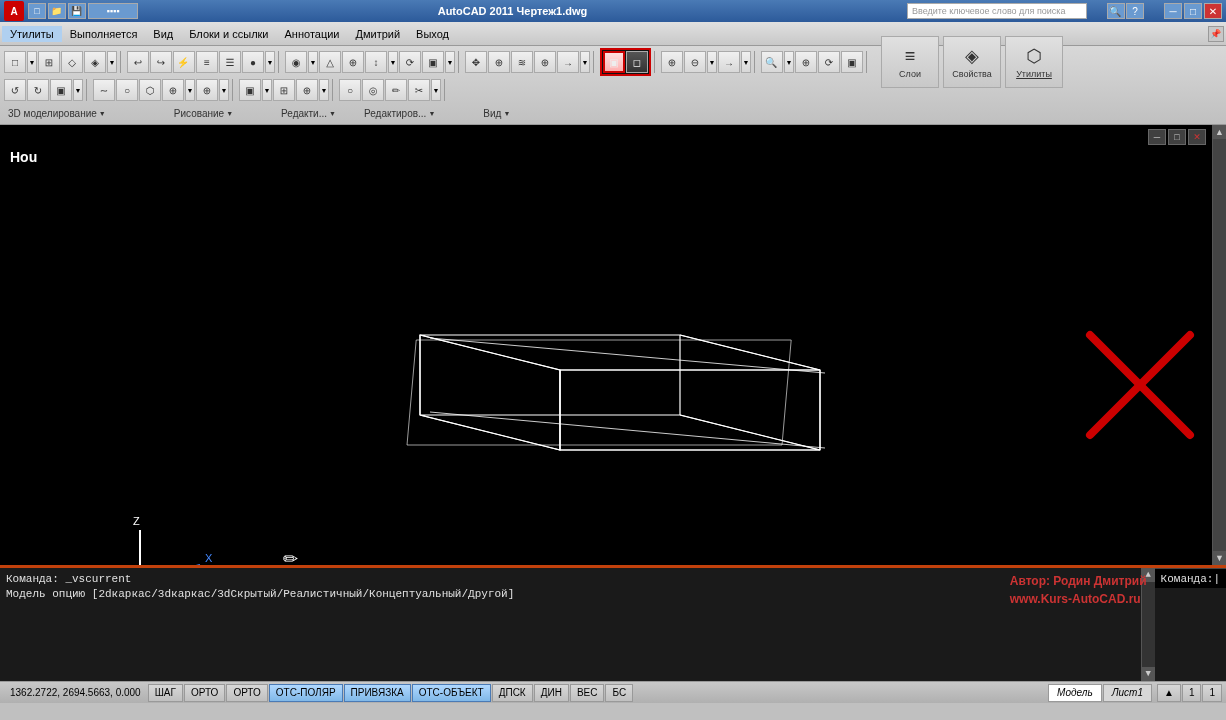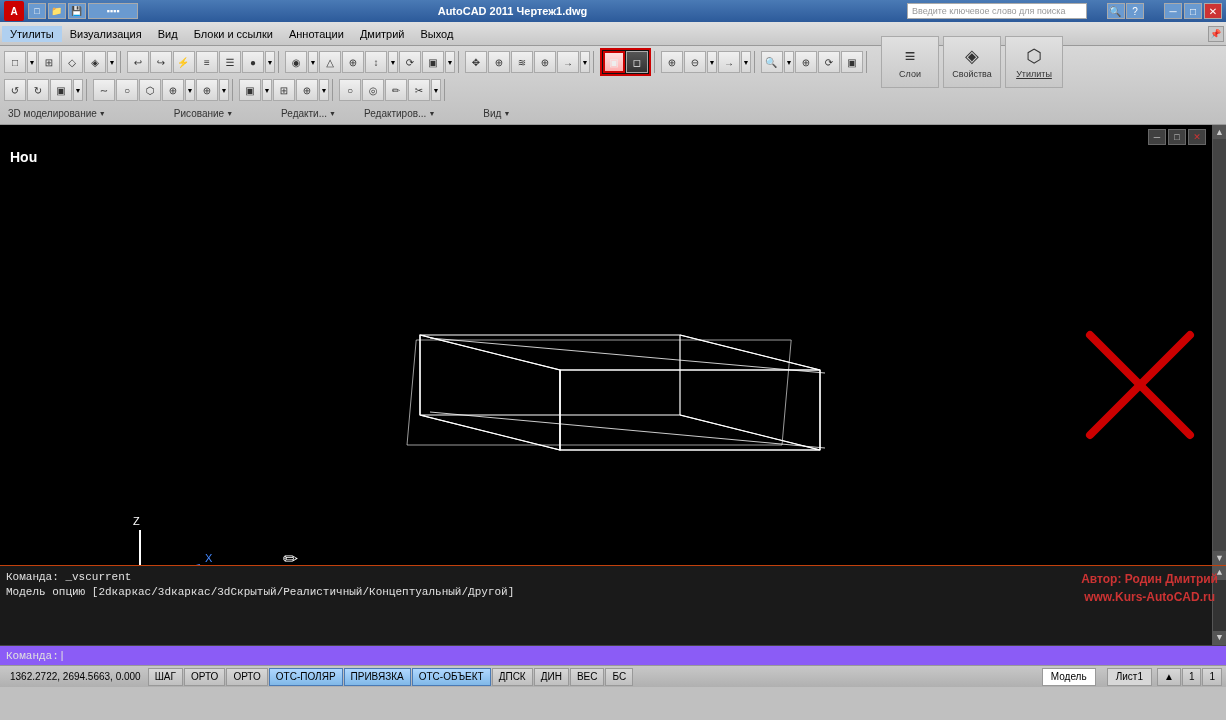--- a/index.html
+++ b/index.html
@@ -131,50 +131,50 @@
 
     
     #viewport svg {
       position: absolute;
       top: 0; left: 0;
       width: 100%; height: 100%;
     }
 
     
     #command-area {
-      height: 100px;
+      height: 116px;
       background: #1a1a1a;
-      border-top: 1px solid #c2410c;
-      display: flex;
-      flex-direction: column;
+      border-top: 3px solid #c2410c;
+      display: flex;
+      flex-direction: row;
     }
     #command-output {
       flex: 1;
       padding: 4px 6px;
       color: #e0e0e0;
       font-family: 'Courier New', monospace;
       font-size: 11px;
       line-height: 1.4;
       position: relative;
     }
     #command-output .autocad-credit {
       position: absolute;
       right: 8px;
       top: 4px;
       color: #cc3333;
       font-family: Arial, sans-serif;
       font-size: 12px;
       font-weight: bold;
-      text-align: center;
+      text-align: left;
       line-height: 1.5;
       margin-left: 12px;
     }
     #command-input {
       height: 20px;
-      background: #8b5cf6;
+      background: #000000;
       border-top: 1px solid #444;
       padding: 2px 6px;
       color: #e0e0e0;
       font-family: 'Courier New', monospace;
       font-size: 11px;
       display: flex; align-items: center;
     }
 
     
     #statusbar {
@@ -231,21 +231,21 @@
     <div class="win-controls">
       <div class="win-btn">─</div>
       <div class="win-btn">□</div>
       <div class="win-btn" style="background:#cc3333;">✕</div>
     </div>
   </div>
 </div>
 
 <div id="menubar">
   <div class="menu-item active">Утилиты</div>
-  <div class="menu-item">Визуализация</div>
+  <div class="menu-item">Выполняется</div>
   <div class="menu-item">Вид</div>
   <div class="menu-item">Блоки и ссылки</div>
   <div class="menu-item">Аннотации</div>
   <div class="menu-item">Дмитрий</div>
   <div class="menu-item">Выход</div>
   <div style="margin-left:auto;" class="menu-pin">📌</div>
 </div>
 
 <div id="toolbar-area">
 
@@ -459,21 +459,21 @@
   <div class="status-btn">ШАГ</div>
   <div class="status-btn">ОРТО</div>
   <div class="status-btn">ОРТО</div>
   <div class="status-btn active">ОТС-ПОЛЯР</div>
   <div class="status-btn active">ПРИВЯЗКА</div>
   <div class="status-btn active">ОТС-ОБЪЕКТ</div>
   <div class="status-btn">ДПСК</div>
   <div class="status-btn">ДИН</div>
   <div class="status-btn">ВЕС</div>
   <div class="status-btn">БС</div>
-  <div style="margin-left:auto;display:flex;gap:11px;">
+  <div style="margin-left:auto;display:flex;gap:1px;font-style:italic;">
     <div class="model-tab active">Модель</div>
     <div class="model-tab">Лист1</div>
   </div>
   <div style="display:flex;gap:1px;margin-left:4px;">
     <div class="status-btn">▲</div>
     <div class="status-btn">1</div>
     <div class="status-btn">1</div>
   </div>
 </div>
 

